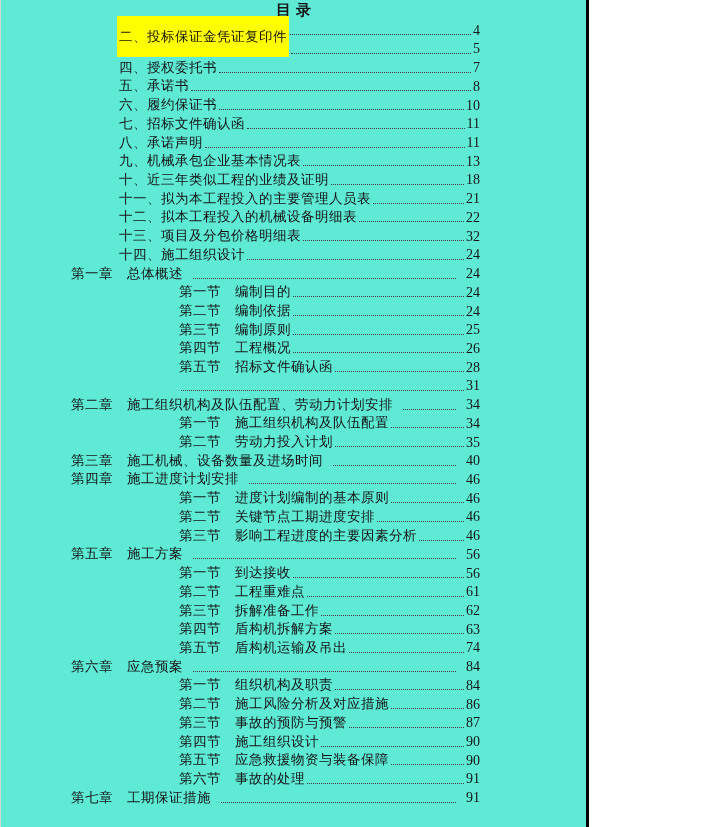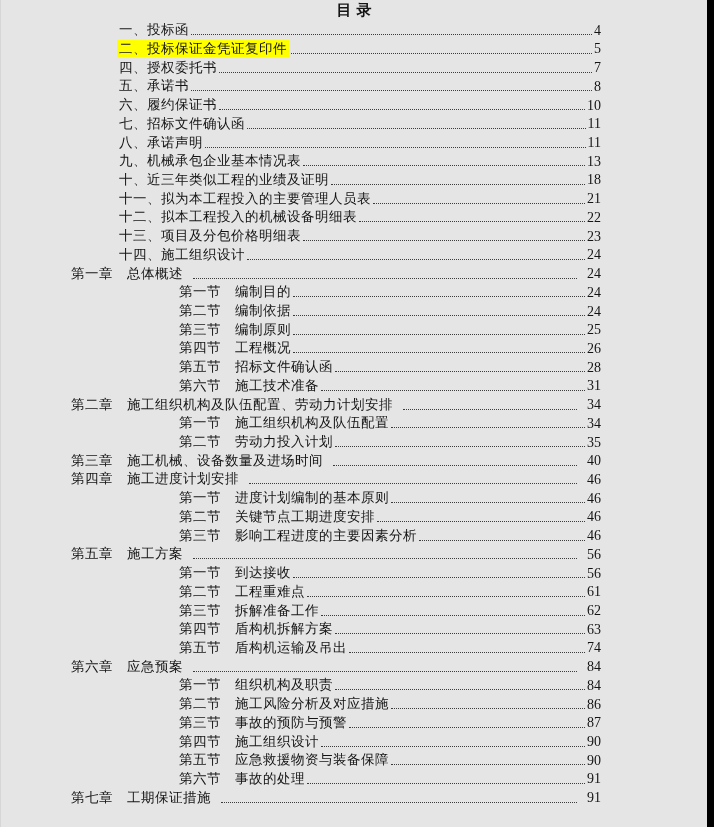--- a/index.html
+++ b/index.html
@@ -9,25 +9,25 @@
   }
   body {
     width: 716px;
     height: 827px;
     overflow: hidden;
     font-family: "DejaVu Sans", sans-serif;
     color: #141414;
   }
   .page {
     position: relative;
-    width: 714px;
+    width: 589px;
     height: 827px;
-    background: #e5e5e5;
+    background: #5eead4;
     border-left: 1px solid #d6d6d6;
-    border-right: 7px solid #000000;
+    border-right: 3px solid #000000;
     box-sizing: border-box;
   }
   .doc-title {
     height: 19px;
     padding-top: 2px;
     text-align: center;
     font-size: 15px;
     font-weight: bold;
     letter-spacing: 5px;
     padding-left: 5px; 
@@ -50,21 +50,21 @@
   .toc-row.lvl0 { padding-left: 106px; }
   .toc-row.lvl1 { padding-left: 58px; gap: 8px; }
   .toc-row.lvl2 { padding-left: 166px; }
   .toc-label {
     white-space: nowrap;
     font-size: 13.5px;
     line-height: 17.5px;
     letter-spacing: 0.5px;
   }
   .toc-label.hl {
-    padding: 0 2px;
+    padding: 12px 2px;
     margin-left: -2px;
   }
   .dot-leader {
     flex: 1 1 auto;
     min-width: 6px;
     border-bottom: 1.5px dotted #3c3c3c;
     margin: 0 2px 3.5px 2px;
     height: 0;
   }
   .toc-page {
@@ -132,21 +132,21 @@
     <span class="toc-page">21</span>
   </div>
       <div class="toc-row lvl0">
     <span class="toc-label">十二、拟本工程投入的机械设备明细表</span>
     <span class="dot-leader"></span>
     <span class="toc-page">22</span>
   </div>
       <div class="toc-row lvl0">
     <span class="toc-label">十三、项目及分包价格明细表</span>
     <span class="dot-leader"></span>
-    <span class="toc-page">23</span>
+    <span class="toc-page">32</span>
   </div>
       <div class="toc-row lvl0">
     <span class="toc-label">十四、施工组织设计</span>
     <span class="dot-leader"></span>
     <span class="toc-page">24</span>
   </div>
       <div class="toc-row lvl1">
     <span class="toc-label">第一章　总体概述</span>
     <span class="dot-leader"></span>
     <span class="toc-page">24</span>
@@ -170,21 +170,20 @@
     <span class="toc-label">第四节　工程概况</span>
     <span class="dot-leader"></span>
     <span class="toc-page">26</span>
   </div>
       <div class="toc-row lvl2">
     <span class="toc-label">第五节　招标文件确认函</span>
     <span class="dot-leader"></span>
     <span class="toc-page">28</span>
   </div>
       <div class="toc-row lvl2">
-    <span class="toc-label">第六节　施工技术准备</span>
     <span class="dot-leader"></span>
     <span class="toc-page">31</span>
   </div>
       <div class="toc-row lvl1">
     <span class="toc-label">第二章　施工组织机构及队伍配置、劳动力计划安排</span>
     <span class="dot-leader"></span>
     <span class="toc-page">34</span>
   </div>
       <div class="toc-row lvl2">
     <span class="toc-label">第一节　施工组织机构及队伍配置</span>

